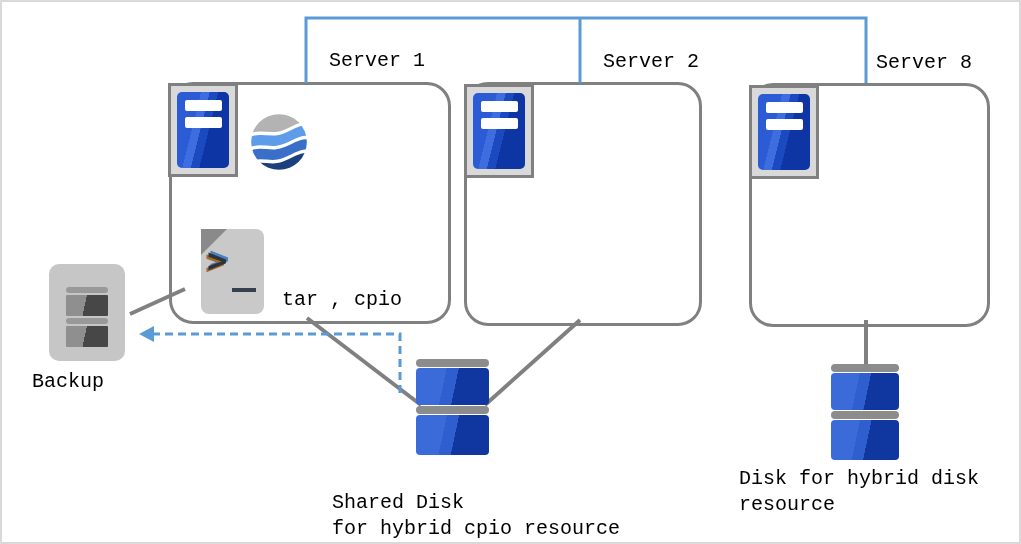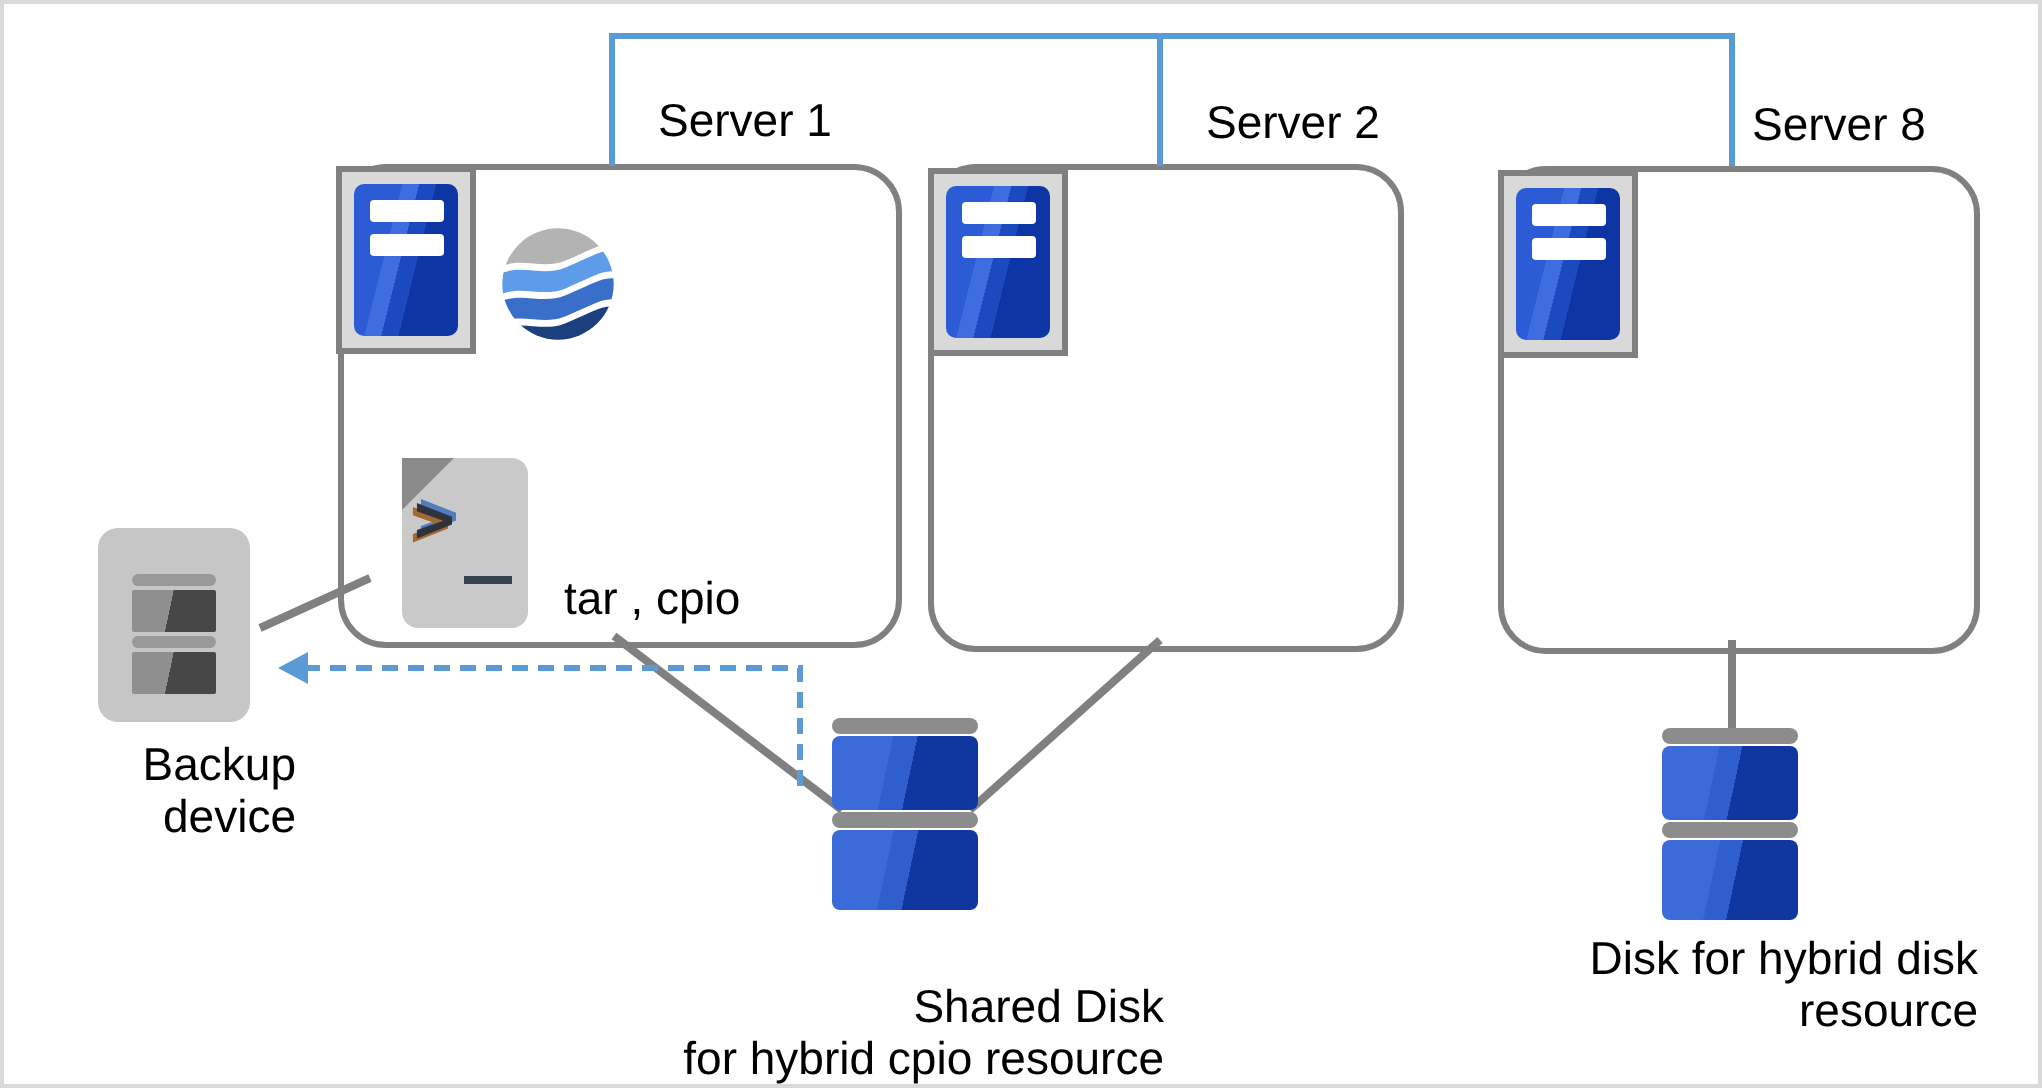--- a/index.html
+++ b/index.html
@@ -57,23 +57,23 @@
   .disk{position:absolute;z-index:10;}
   .disk-shared{left:414px;top:357px;width:73px;}
   .disk-hybrid{left:829px;top:362px;width:68px;}
   .cap{height:8px;background:#8c8c8c;border-radius:4px;margin-bottom:1px;}
   .dbody{height:37px;border-radius:4px;margin-bottom:1px;
       background:linear-gradient(102deg,var(--disk-blue-light) 0%,var(--disk-blue-light) 38%,
                  #2f5ecf 38%,#2f5ecf 53%,var(--disk-blue-dark) 53%);}
   .dbody.tall{height:40px;}
 
   
-  .lbl{position:absolute;color:#000;font-size:23px;line-height:25px;z-index:10;white-space:nowrap;}
+  .lbl{position:absolute;color:#000;font-size:20px;line-height:25px;z-index:10;white-space:nowrap;font-family:Liberation Mono, monospace;}
   .lbl span{display:block;}
-  .center{text-align:right;}
+  .center{text-align:left;}
   .lbl-server1{left:327px;top:46px;} .lbl-server2{left:589px;top:47px;margin-left:12px;} .lbl-server3{left:874px;top:48px;}
   .lbl-hdr{left:314px;top:103px;}
   .lbl-tar{left:280px;top:250px;margin-top:35px;}
   .lbl-backup{left:30px;top:367px;width:116px;line-height:26px;}
   .lbl-shared{left:330px;top:488px;width:250px;line-height:26px;}
   .lbl-hybrid{left:737px;top:464px;width:250px;line-height:26px;}
 </style>
 </head>
 <body>
 
@@ -142,21 +142,20 @@
   <div class="backup">
     <div class="bk-inner">
       <div class="bk-bar"></div>
       <div class="bk-box"></div>
       <div class="bk-bar"></div>
       <div class="bk-box"></div>
     </div>
   </div>
   <div class="lbl lbl-backup center">
     <span>Backup</span>
-    <span>device</span>
   </div>
 
   <div class="disk disk-shared">
     <div class="cap"></div>
     <div class="dbody"></div>
     <div class="cap"></div>
     <div class="dbody tall"></div>
   </div>
   <div class="lbl lbl-shared center">
     <span>Shared Disk</span>

